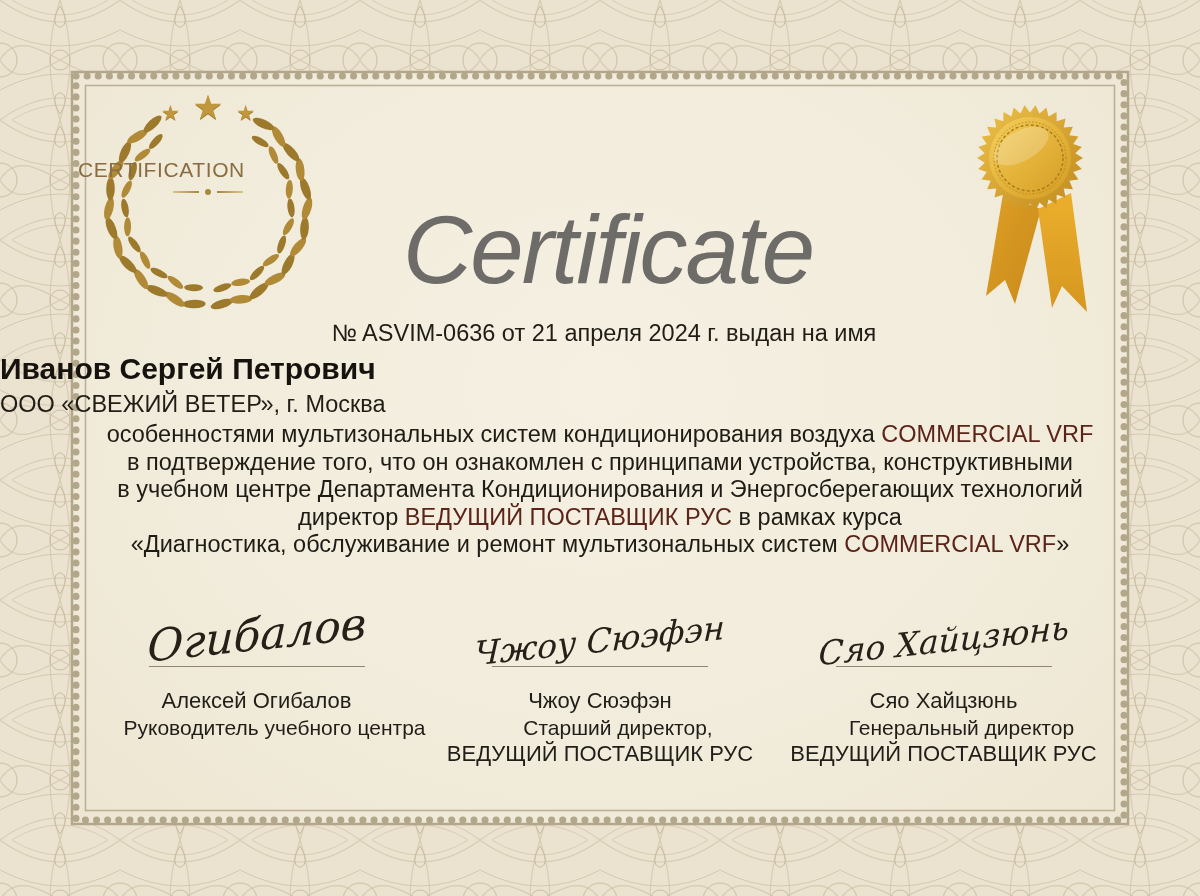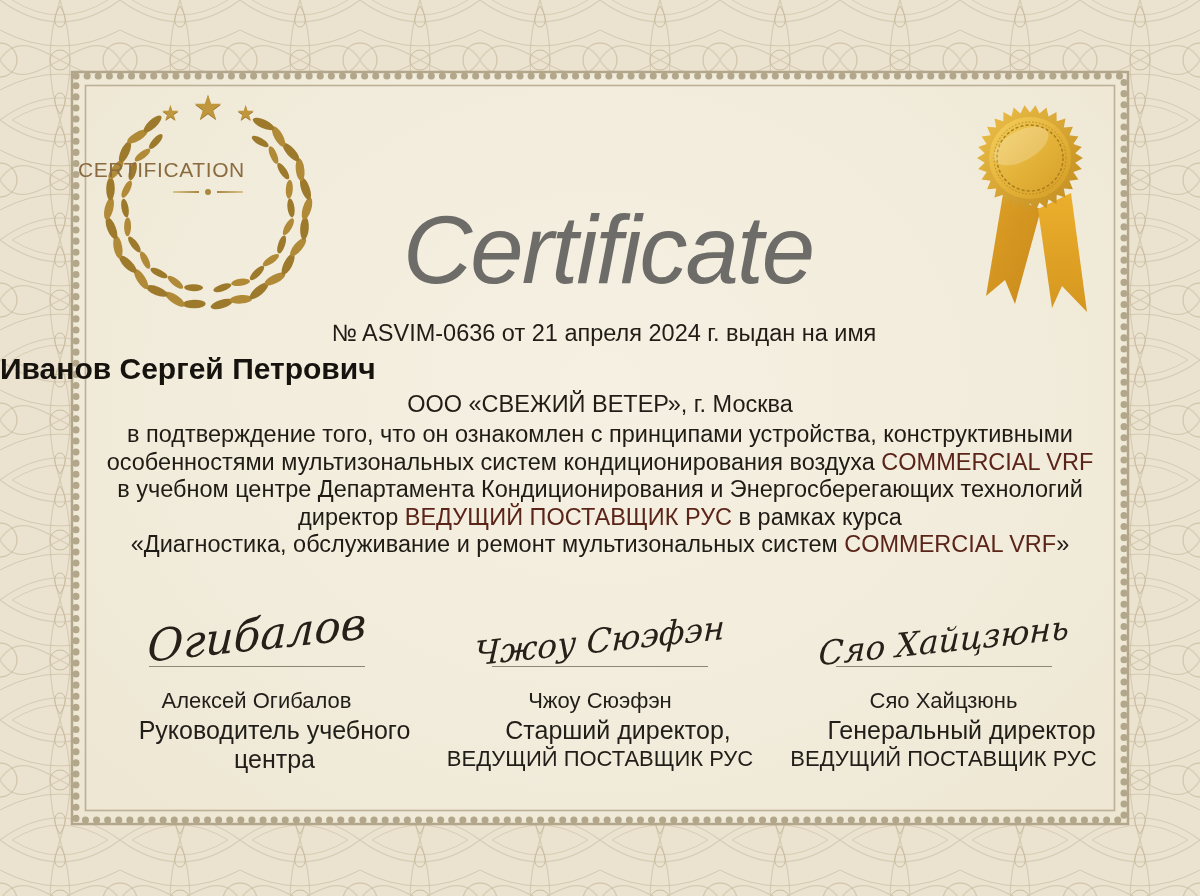--- a/index.html
+++ b/index.html
@@ -37,38 +37,38 @@
   
   .title{
     position:absolute; left:16px; right:0; top:194px; z-index:3; text-align:center;
     font-style:italic; font-weight:400; font-size:96px; line-height:1.16;
     color:#6d6c68; letter-spacing:-2px;
   }
   .issue{position:absolute; left:8px; right:0; top:320px; z-index:3; text-align:center;
     font-size:23.5px; color:#211d16;}
   .rname{position:absolute; left:0; right:0; top:352px; z-index:3; text-align:left;
     font-size:30px; font-weight:700; color:#16130f;}
-  .rcompany{position:absolute; left:0; right:0; top:391px; z-index:3; text-align:center;
+  .rcompany{position:absolute; left:0; right:0; top:391px; z-index:3; text-align:left;
     font-size:23.5px; color:#211d16;}
   .bodytext{position:absolute; left:85px; width:1030px; top:421px; z-index:3; text-align:center;
     font-size:23.5px; line-height:27.6px; color:#1f1b15;}
   .hl{color:#5b2418;}
 
   
   .sigs{position:absolute; left:85px; top:572px; width:1030px; z-index:3;
     display:flex; justify-content:space-between;}
   .sig-col{width:343px; text-align:center;}
   .sig-script{height:88px; display:flex; align-items:flex-end; justify-content:center;
     font-family:"DejaVu Serif", serif; font-style:italic; color:#262019;}
   .sig-script .ink{display:inline-block; transform:rotate(-6deg) skewX(-8deg); white-space:nowrap;}
   .sig-0 .sig-script{font-size:44px;}
   .sig-1 .sig-script,.sig-2 .sig-script{font-size:33px;}
   .sig-line{width:216px; margin:6px auto 0; border-top:1.5px solid #8f8673;}
   .sig-name{margin-top:21px; font-size:22px; color:#211e19;}
-  .sig-role{margin-top:2px; font-size:25px; color:#211e19;padding-left:36px;}
+  .sig-role{margin-top:2px; font-size:21px; color:#211e19;padding-left:36px;}
   .sig-company{margin-top:1px; font-size:22px; color:#211e19;}
   .sig-company:empty{display:none;}
 </style>
 </head>
 <body>
 
 <div class="cert">
 
   <svg class="bg-pattern" width="1200" height="896">
     <defs>
@@ -200,22 +200,22 @@
     <circle cx="82" cy="64" r="33" fill="none" stroke="#a87e1c" stroke-width="1.5" stroke-dasharray="3 2.2"></circle>
     <ellipse cx="73" cy="52" rx="30" ry="15" fill="#ffffff" opacity="0.22" transform="rotate(-28 73 52)"></ellipse>
   </svg>
 
   <div class="title">Certificate</div>
   <div class="issue">№ ASVIM-0636 от 21 апреля 2024 г. выдан на имя</div>
   <div class="rname">Иванов Сергей Петрович</div>
   <div class="rcompany">ООО «СВЕЖИЙ ВЕТЕР», г. Москва</div>
 
   <div class="bodytext">
+    <div><span>особенностями мультизональных систем кондиционирования воздуха </span><span class="hl">COMMERCIAL VRF</span></div>
     <div><span>в подтверждение того, что он ознакомлен с принципами устройства, конструктивными</span></div>
-    <div><span>особенностями мультизональных систем кондиционирования воздуха </span><span class="hl">COMMERCIAL VRF</span></div>
     <div><span>в учебном центре Департамента Кондиционирования и Энергосберегающих технологий</span></div>
     <div><span>директор </span><span class="hl">ВЕДУЩИЙ ПОСТАВЩИК РУС</span><span> в рамках курса</span></div>
     <div><span>«Диагностика, обслуживание и ремонт мультизональных систем </span><span class="hl">COMMERCIAL VRF</span><span>»</span></div>
   </div>
 
   <div class="sigs">
     <div class="sig-col sig-0">
       <div class="sig-script">
           <span class="ink">Огибалов</span>
         </div>

